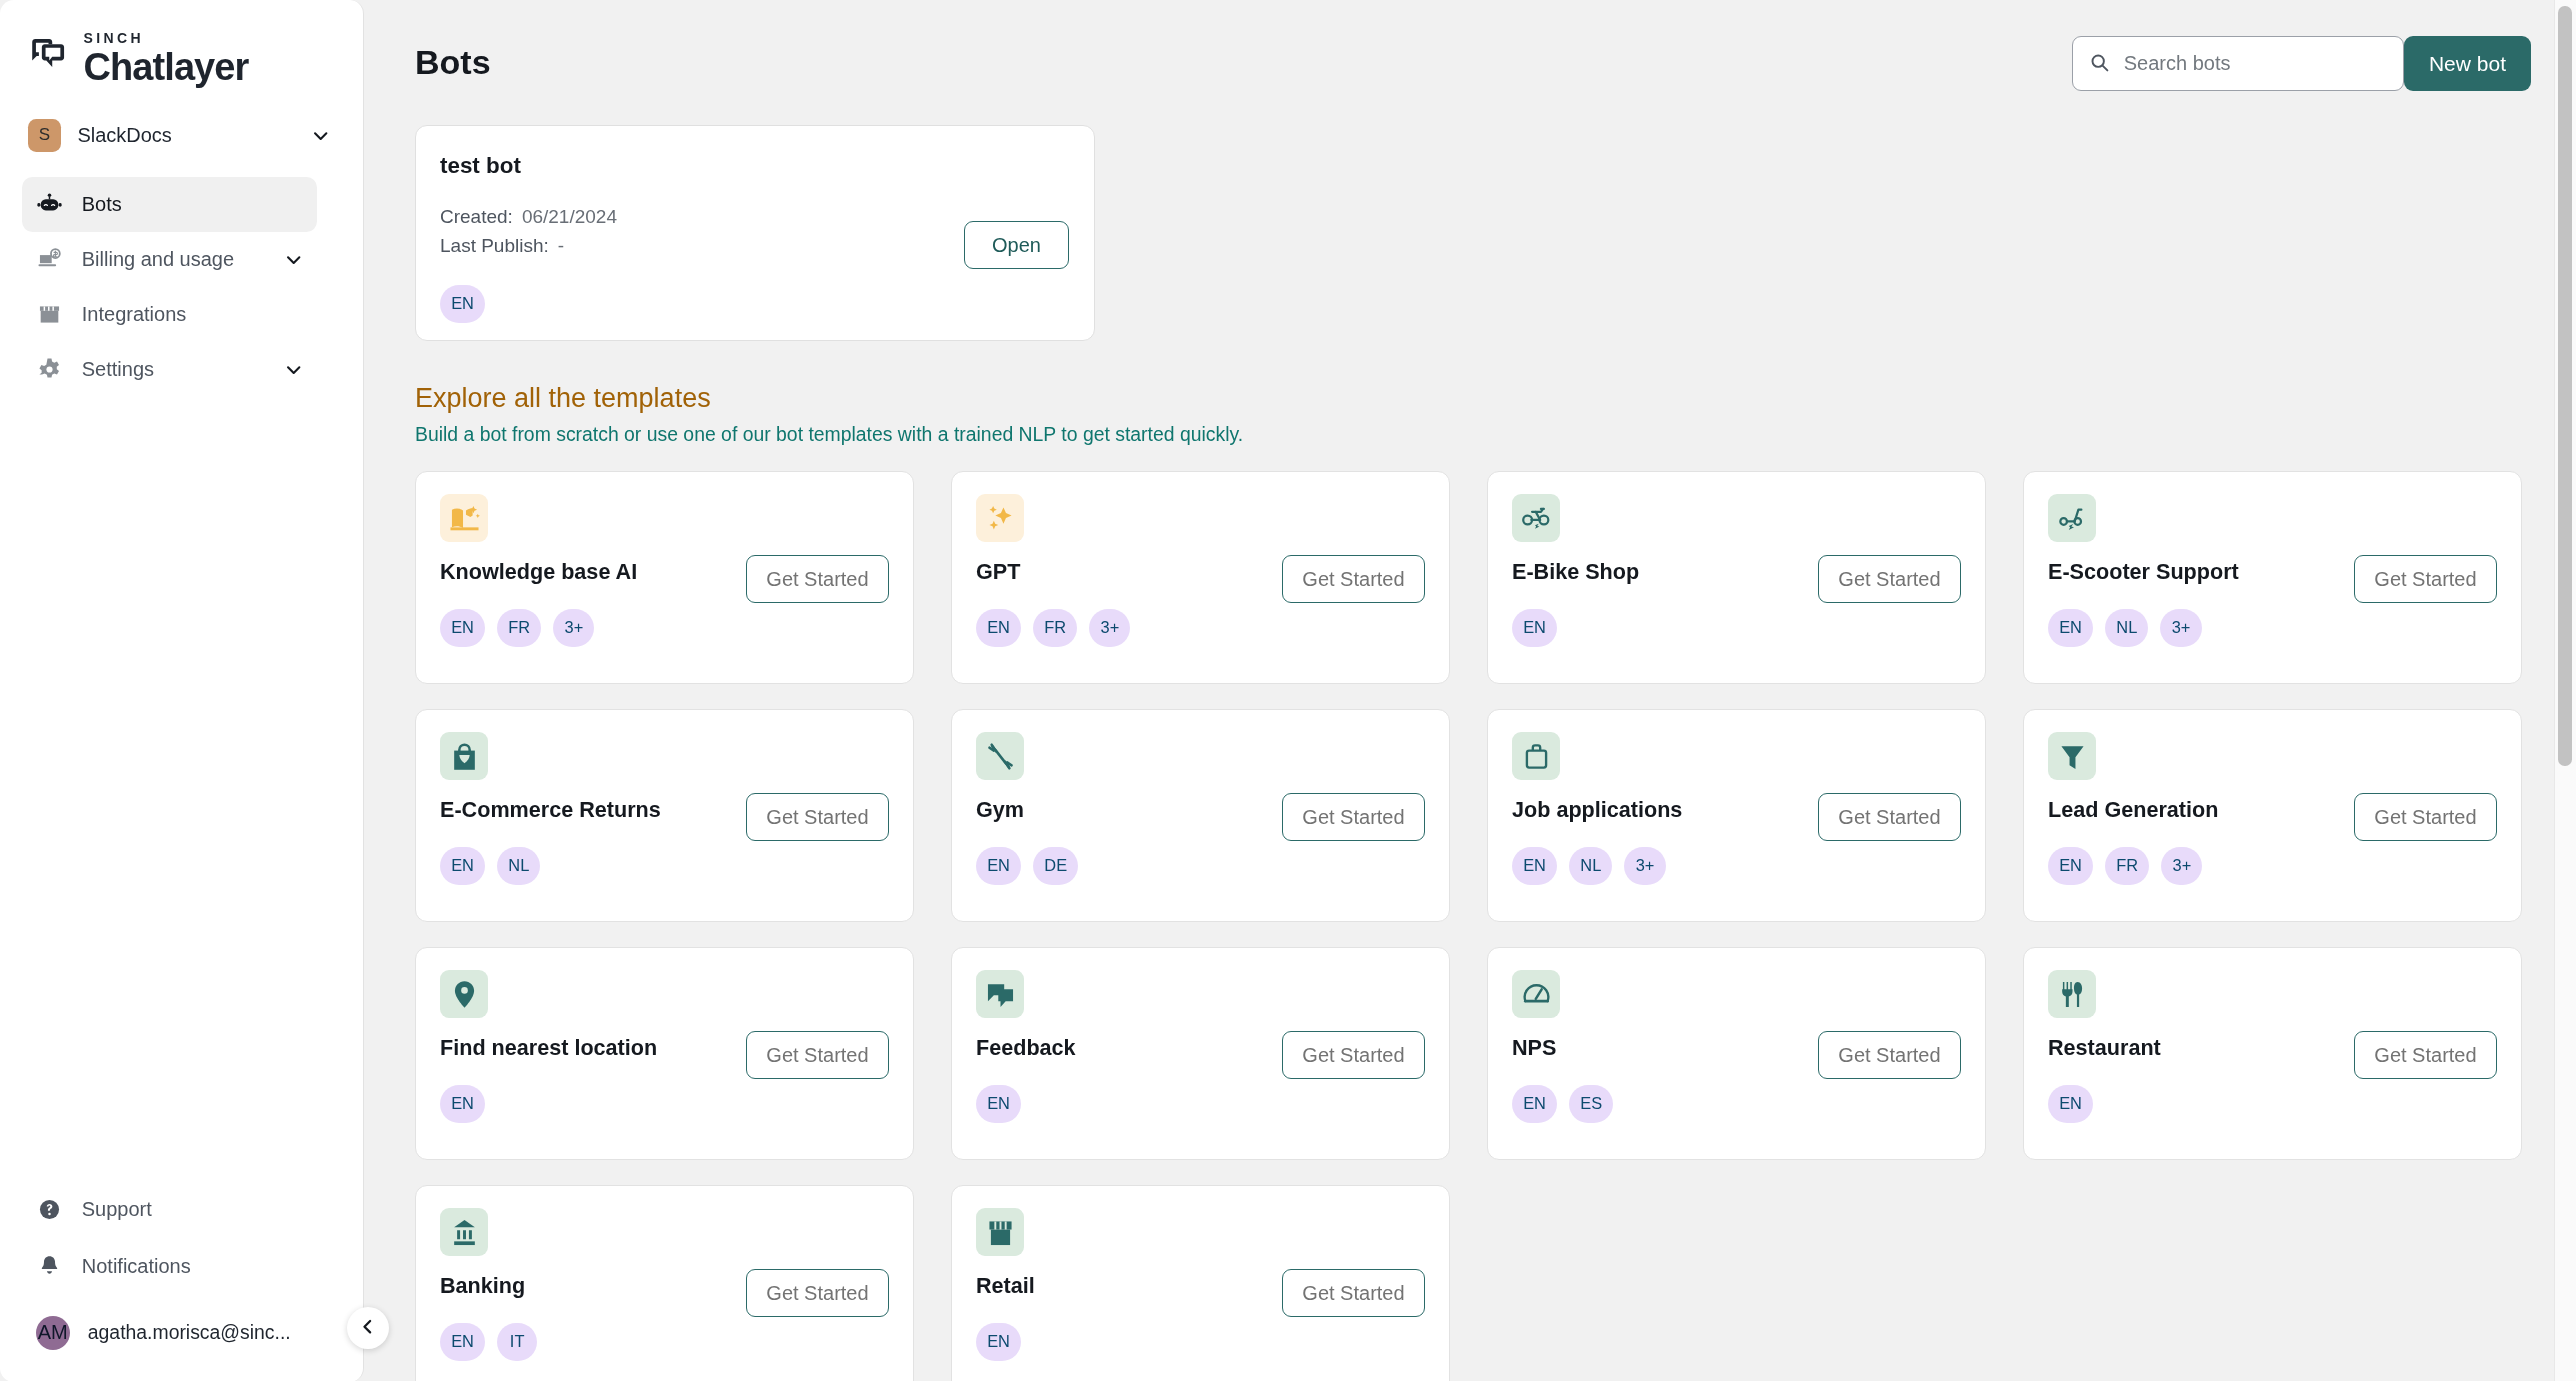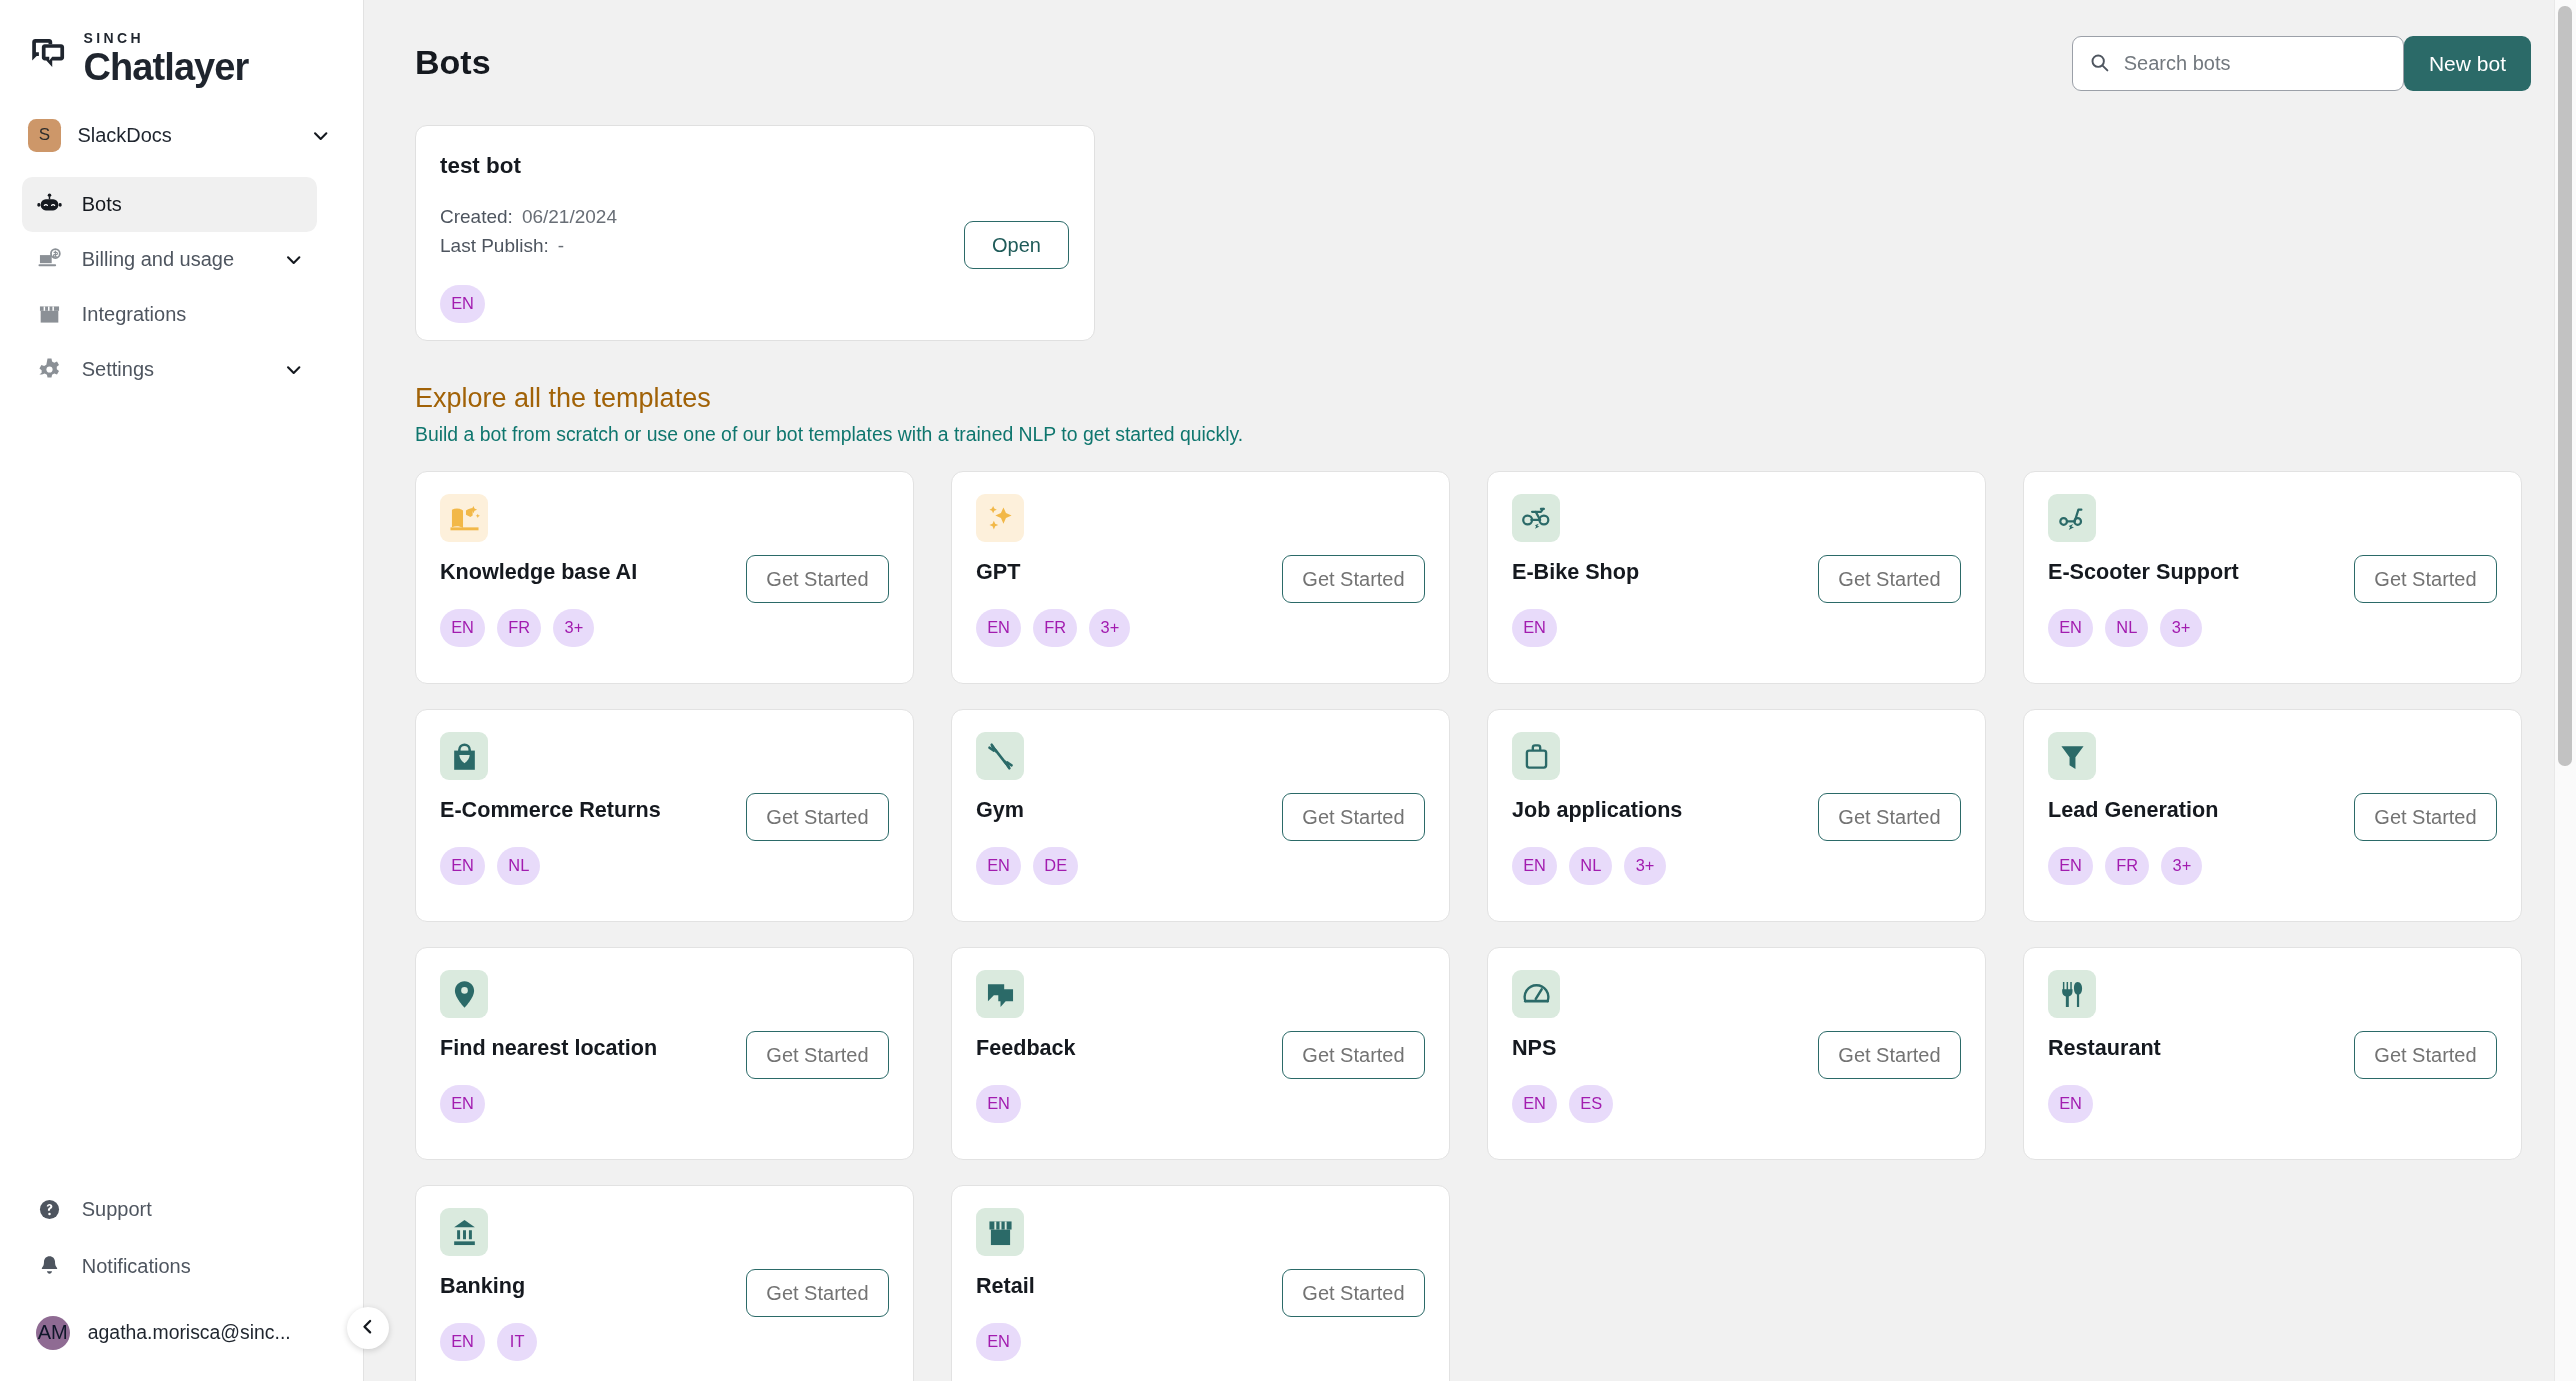--- a/index.html
+++ b/index.html
@@ -11,20 +11,21 @@
   }
   .app { display: flex; width: 2576px; height: 1382px; position: relative; }
 
   
   .sidebar {
     width: 364px; height: 1382px; flex: 0 0 364px;
     background: #ffffff;
     border-right: 1.5px solid #e2e2e2;
     display: flex; flex-direction: column;
     position: relative;
+    border-radius: 14px;
   }
   .brand { padding: 31px 0 0 30px; display: flex; align-items: flex-start; gap: 13.4px; }
   .brand-logo { width: 40px; height: 40px; flex: 0 0 40px; margin-top: 4.5px; }
   .brand-text { display: flex; flex-direction: column; }
   .brand-sinch {
     font-size: 14px; font-weight: bold; letter-spacing: 3.4px;
     color: #1f252e; line-height: 1;
   }
   .brand-name {
     font-size: 38px; font-weight: bold; color: #1f252e;
@@ -117,21 +118,21 @@
   .open-btn {
     position: absolute; right: 25px; top: 95px;
     height: 48px; padding: 0 27px;
     background: #ffffff; border: 1.5px solid #2b6a68; border-radius: 9px;
     color: #1f5b59; font-size: 20px; cursor: pointer;
     font-family: "Liberation Sans", sans-serif;
   }
   .badges { display: flex; gap: 12px; margin-top: 24px; }
   .badge {
     min-width: 40px; height: 38px; padding: 0 11.2px;
-    background: #e8dbfa; color: #a21caf;
+    background: #e8dbfa; color: #0c4a6e;
     border-radius: 745px; font-size: 16.4px;
     display: flex; align-items: center; justify-content: center;
   }
 
   
   .tpl-head { margin-top: 42px; }
   .tpl-title { font-size: 27px; color: #a16207; }
   .tpl-sub { font-size: 19.4px; color: #0f766e; margin-top: 9px; }
 
   .grid {

